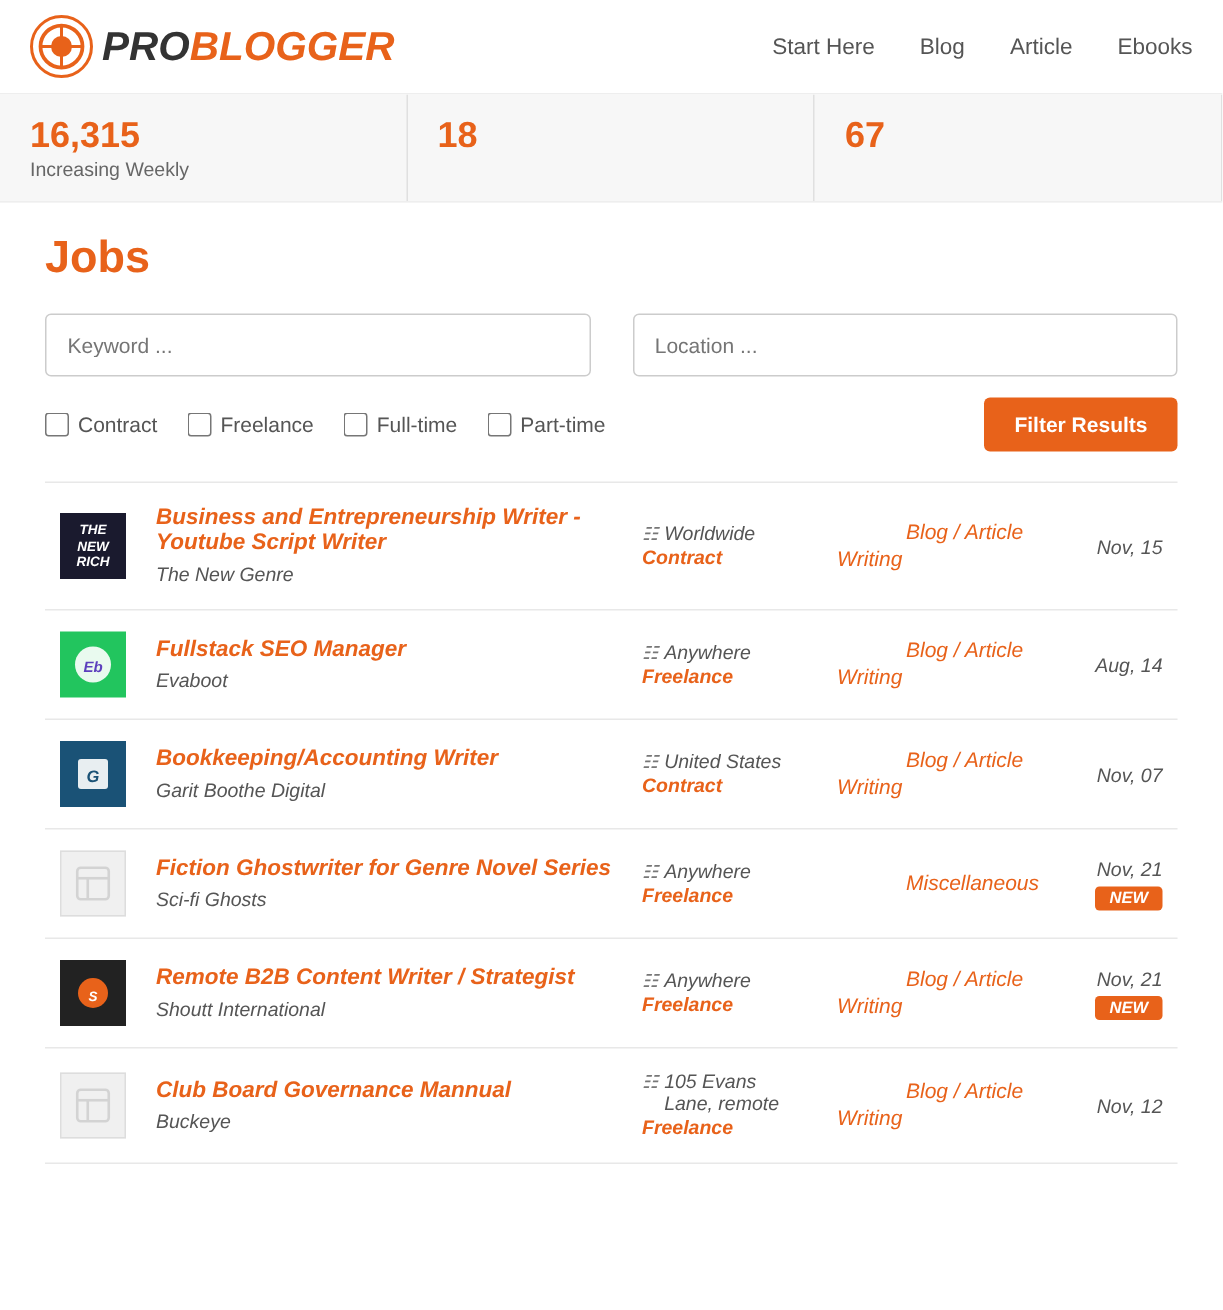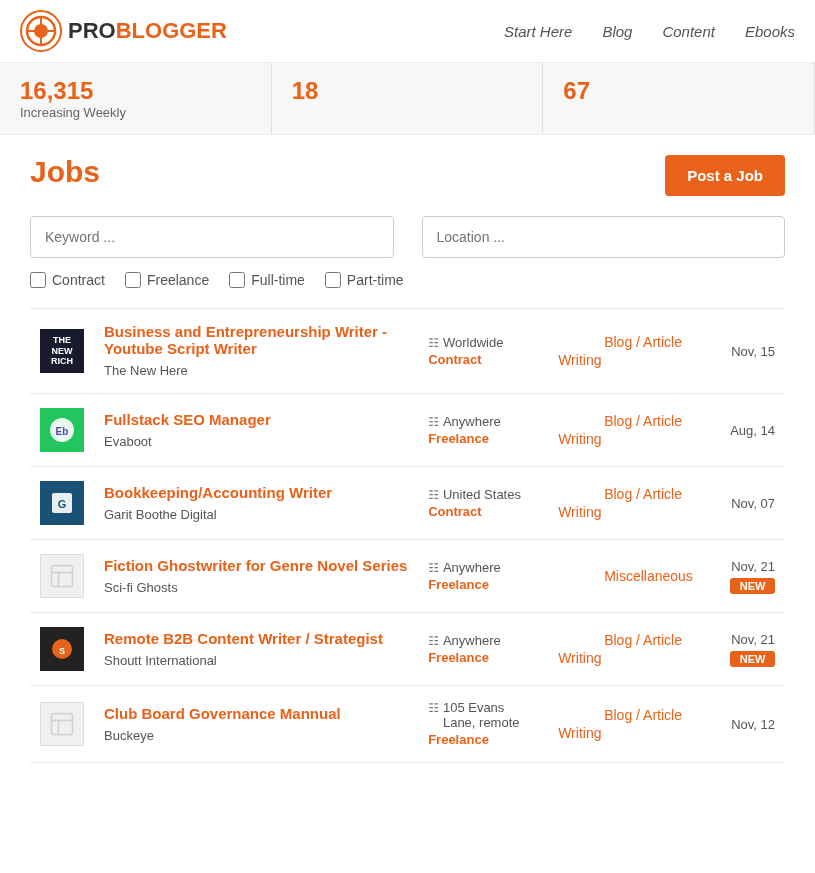--- a/index.html
+++ b/index.html
@@ -16,31 +16,31 @@
     .logo-area {
       display: flex;
       align-items: center;
       gap: 6px;
     }
     .logo-icon {
       width: 42px;
       height: 42px;
     }
     .logo-text {
-      font-size: 22px;
+      font-size: 27px;
       font-weight: bold;
       color: #333;
+      font-style: italic;
     }
     .logo-text span.pro { color: #333; }
     .logo-text span.blogger { color: #e8621a; }
     .nav {
       display: flex;
       gap: 30px;
       align-items: flex-start;
-      font-style: italic;
     }
     .nav a {
       color: #555;
       text-decoration: none;
       font-size: 15px;
     }
 
     
     .stats-bar {
       display: flex;
@@ -141,20 +141,21 @@
     }
     .jobs-table tr {
       border-bottom: 1px solid #e8e8e8;
     }
     .jobs-table tr:first-child {
       border-top: 1px solid #e8e8e8;
     }
     .jobs-table td {
       padding: 14px 10px;
       vertical-align: middle;
+      font-style: italic;
     }
     .logo-placeholder {
       width: 44px;
       height: 44px;
       background: #f0f0f0;
       border: 1px solid #ddd;
       display: flex;
       align-items: center;
       justify-content: center;
       flex-shrink: 0;
@@ -261,21 +262,21 @@
       <line x1="7" y1="21" x2="35" y2="21" stroke="#e8621a" stroke-width="2"></line>
       <line x1="21" y1="7" x2="21" y2="35" stroke="#e8621a" stroke-width="2"></line>
     </svg>
     <span class="logo-text">
       <span class="pro">PRO</span><span class="blogger">BLOGGER</span>
     </span>
   </div>
   <nav class="nav">
     <a href="#">Start Here</a>
     <a href="#">Blog</a>
-    <a href="#">Content</a>
+    <a href="#">Article</a>
     <a href="#">Ebooks</a>
   </nav>
 </div>
 
 <div class="stats-bar">
   <div class="stat-item">
     <div class="stat-number">16,315</div>
     <div class="stat-label">Increasing Weekly</div>
   </div>
   <div class="stat-item">
@@ -283,21 +284,20 @@
   </div>
   <div class="stat-item">
     <div class="stat-number">67</div>
     <div class="stat-label"></div>
   </div>
 </div>
 
 <div class="jobs-section">
   <div class="jobs-header">
     <h1 class="jobs-title">Jobs</h1>
-    <button class="post-job-btn">Post a Job</button>
   </div>
 
   <div class="search-area">
     <input class="search-input" type="text" placeholder="Keyword ..." style="">
     <input class="search-input" type="text" placeholder="Location ..." style="">
   </div>
 
   <div class="filter-row">
     <label class="checkbox-label">
       <input type="checkbox" style="">
@@ -308,31 +308,32 @@
       <span>Freelance</span>
     </label>
     <label class="checkbox-label">
       <input type="checkbox" style="">
       <span>Full-time</span>
     </label>
     <label class="checkbox-label">
       <input type="checkbox" style="">
       <span>Part-time</span>
     </label>
+    <button class="filter-btn">Filter Results</button>
   </div>
 
   <table class="jobs-table">
     <tbody id="jobs-tbody">
         <tr>
     <td class="logo-img-cell">
             <div class="logo-newrich" style="font-size:9px;font-weight:bold;color:#fff;text-align:center;line-height:1.2;">THE<br>NEW<br>RICH</div>
           </td>
     <td>
       <a href="#" class="job-title-link">Business and Entrepreneurship Writer - Youtube Script Writer</a>
-      <span class="company-name">The New Here</span>
+      <span class="company-name">The New Genre</span>
     </td>
     <td class="location-cell">
       <div class="location-text">
         <span class="location-icon">☷</span>
         <span>Worldwide</span>
       </div>
       <span class="job-type contract">Contract</span>
     </td>
     <td>
       <a href="#" class="category-link">Blog / Article Writing</a>

